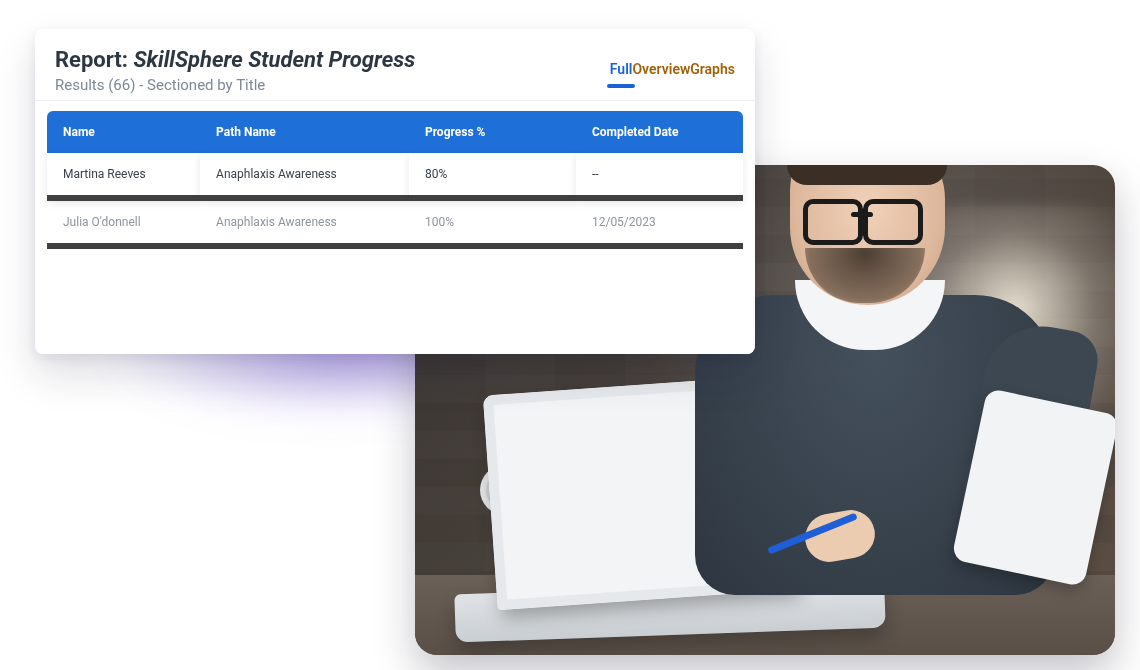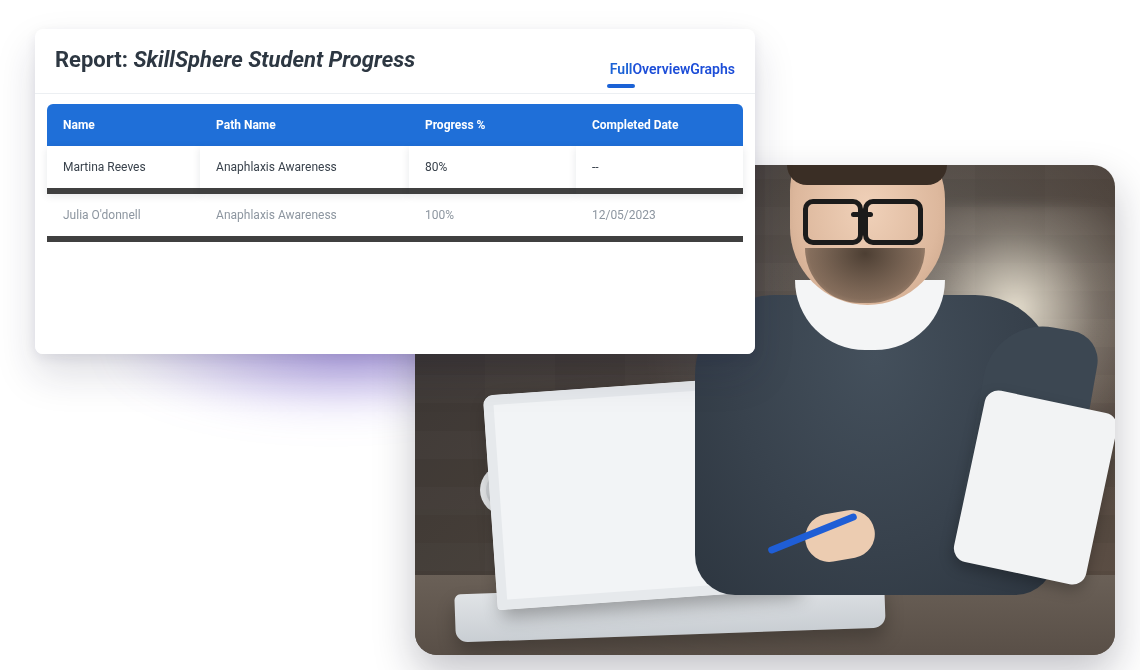--- a/index.html
+++ b/index.html
@@ -88,21 +88,21 @@
     box-shadow: 0 20px 40px rgba(30,30,60,0.15), 0 4px 12px rgba(30,30,60,0.08);
     z-index: 5;
     overflow: hidden;
     margin-top: 29px;
   }
   .card-header { padding: 18px 20px 6px 20px; display:flex; justify-content: space-between; align-items: flex-start; border-bottom:1px solid #eceff2; }
   .card-title { font-size: 22px; font-weight: 700; color:#2d3742; }
   .card-title .italic { font-style: italic; }
   .card-sub { margin-top:4px; font-size: 15px; color:#7d8994; }
   .tabs { display:flex; padding-top:6px; }
-  .tab { font-size:14px; font-weight:600; color:#1d4ed8; padding:8px 0 10px; position:relative; cursor:pointer; }
+  .tab { font-size:14px; font-weight:600; color:#a16207; padding:8px 0 10px; position:relative; cursor:pointer; }
   .tab.active { color:#1b62d6; }
   .tab.active::after { content:""; position:absolute; left:50%; transform:translateX(-50%); bottom:-1px; width:28px; height:4px; background:#1b62d6; border-radius:2px; }
 
   .table-wrap { padding: 10px 12px 0 12px; }
   table { width:100%; border-collapse:separate; border-spacing:0; font-size:12px; }
   thead th { background:#1f6fd8; color:#ffffff; text-align:left; font-weight:700; padding:14px 16px; }
   thead th:first-child { border-top-left-radius:6px; }
   thead th:last-child  { border-top-right-radius:6px; }
   tbody td { padding:14px 16px; color:#39424c; border-bottom:6px solid #404040; background:#fff; }
   tbody tr.elevated td { box-shadow: 0 2px 8px rgba(20,30,50,0.10); position:relative; }
@@ -141,20 +141,21 @@
     <div class="hand-r"></div>
     <div class="pen"></div>
   </div>
 
   <div class="card">
     <div class="card-header">
       <div>
         <div class="card-title">
           <span>Report: </span><span class="italic">SkillSphere Student Progress</span>
         </div>
+        <div class="card-sub">Results (66) - Sectioned by Title</div>
       </div>
       <div class="tabs">
         <div class="tab active">Full</div>
         <div class="tab">Overview</div>
         <div class="tab">Graphs</div>
       </div>
     </div>
 
     <div class="table-wrap">
       <table>

